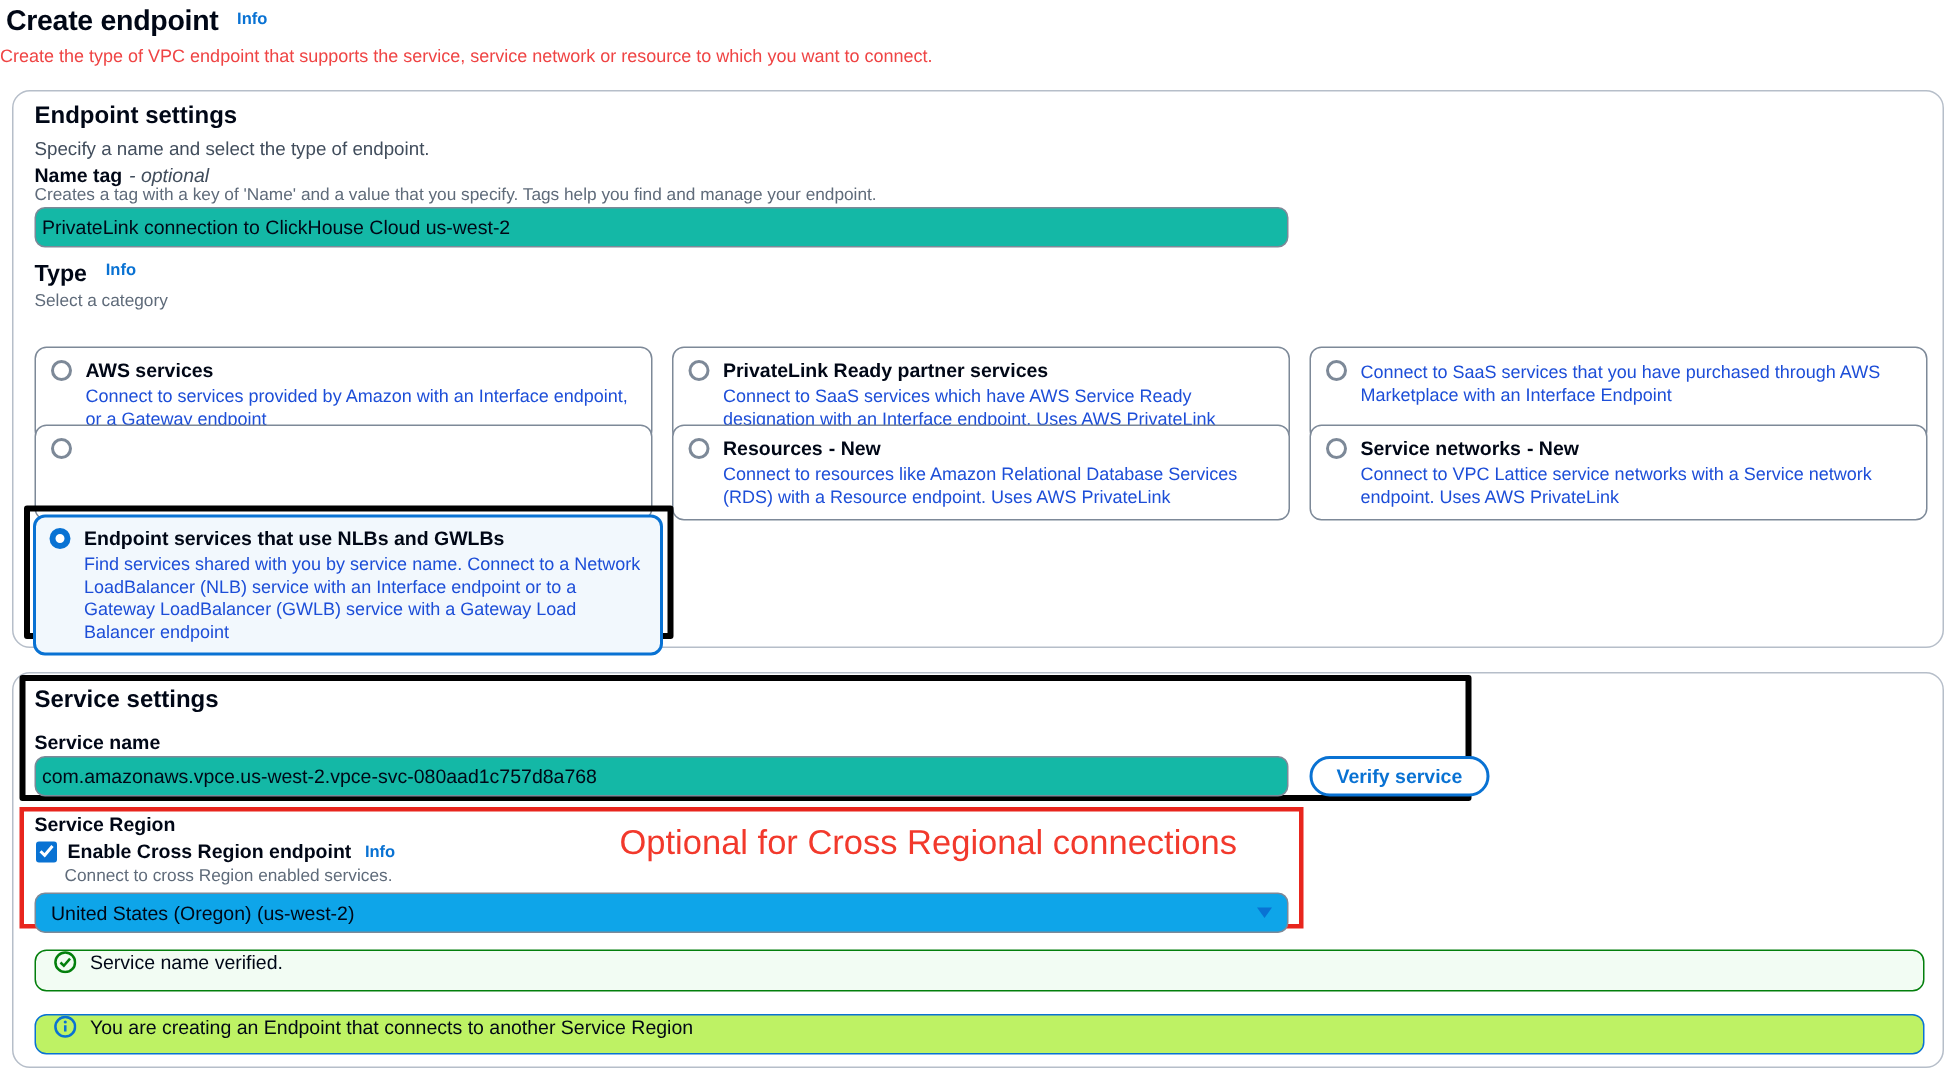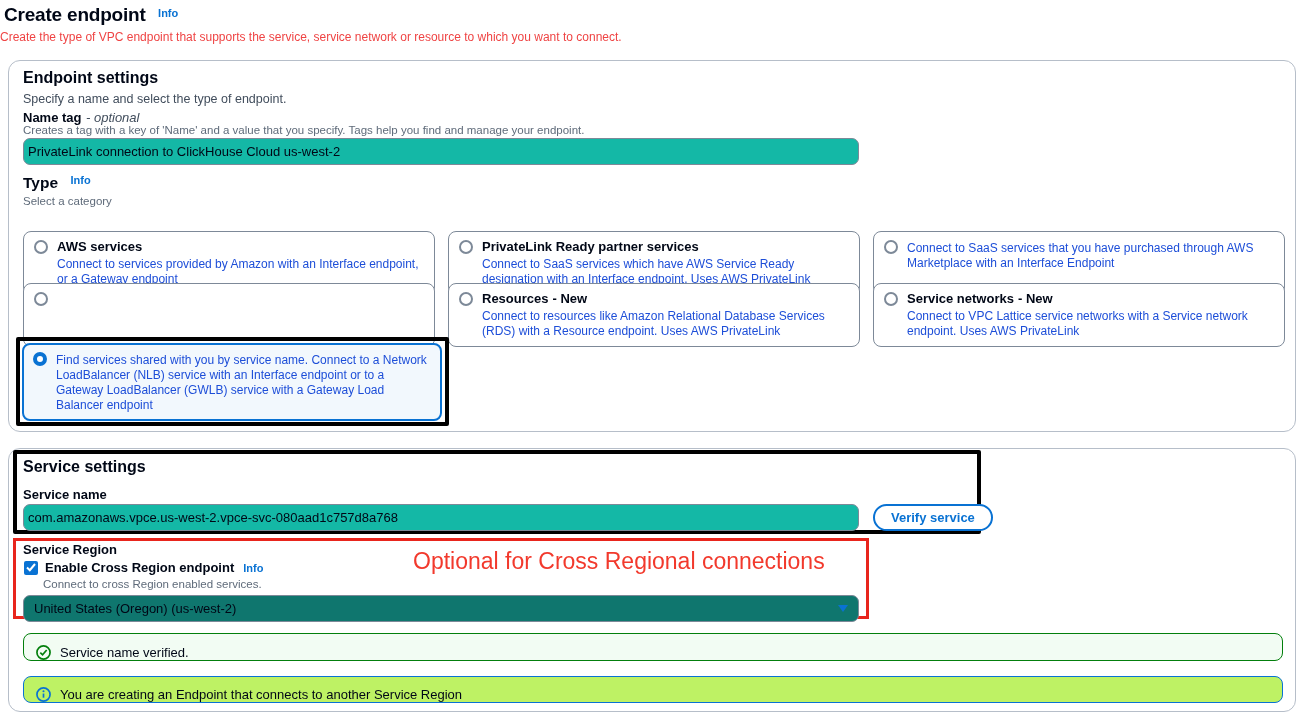--- a/index.html
+++ b/index.html
@@ -50,27 +50,27 @@
 
   
   .btn-secondary {
     display:inline-flex; align-items:center; justify-content:center;
     border:2px solid #0972d3; color:#0972d3; background:#fff; font-weight:700; font-size:13px;
     border-radius:14px; height:27px; padding:0 16px; cursor:pointer; font-family:"Liberation Sans", sans-serif;
   }
   .checkbox { width:14px; height:14px; background:#0972d3; border-radius:2px; display:inline-flex; align-items:center; justify-content:center; flex:0 0 14px; cursor:pointer; }
   .checkbox svg { display:block; }
   .select {
-    position:absolute; width:836px; height:27px; border:1.5px solid #7d8998; border-radius:7px; background:#0f766e;
+    position:absolute; width:836px; height:27px; border:1.5px solid #7d8998; border-radius:7px; background:#0ea5e9;
     display:flex; align-items:center; padding:0 10px; font-size:13px; cursor:pointer;
   }
   .select .caret { margin-left:auto; width:0; height:0; border-left:5px solid transparent; border-right:5px solid transparent; border-top:7px solid #0972d3; }
 
   
-  .banner { position:absolute; left:14px; width:1260px; border-radius:8px; display:flex; align-items:flex-end; gap:9px; padding:0 12px; font-size:13px; }
+  .banner { position:absolute; left:14px; width:1260px; border-radius:8px; display:flex; align-items:flex-start; gap:9px; padding:0 12px; font-size:13px; }
   .banner-success { background:#f2fcf3; border:1px solid #037f0c; height:28px; }
   .banner-info { background:#bef264; border:1px solid #0972d3; height:27px; }
   .banner svg { flex:0 0 15px; }
   .row { display:flex; align-items:center; gap:7px; }
 </style>
 </head>
 <body>
 
 <div class="canvas">
 
@@ -137,20 +137,21 @@
           <div class="tile-title"><span>Service networks</span><span class="tile-suffix">- New</span></div>
           <div class="tile-desc">Connect to VPC Lattice service networks with a Service network endpoint. Uses AWS PrivateLink</div>
         </div>
       </div>
     </div>
 
     <div class="ann-black" style="left:7px; top:276px; width:433px; height:89px;"></div>
     <div class="tile selected" style="position:absolute; left:13px; top:282px; width:420px;">
       <span class="radio"></span>
       <div>
+        <div class="tile-title">Endpoint services that use NLBs and GWLBs</div>
         <div class="tile-desc">Find services shared with you by service name. Connect to a Network LoadBalancer (NLB) service with an Interface endpoint or to a Gateway LoadBalancer (GWLB) service with a Gateway Load Balancer endpoint</div>
       </div>
     </div>
   </div>
 
   <div class="panel" id="panel-service">
 
     <div class="ann-black" style="left:4px; top:1px; width:968px; height:84px;"></div>
 
     <div style="position:absolute; left:14px; top:9px;" class="section-title">Service settings</div>

